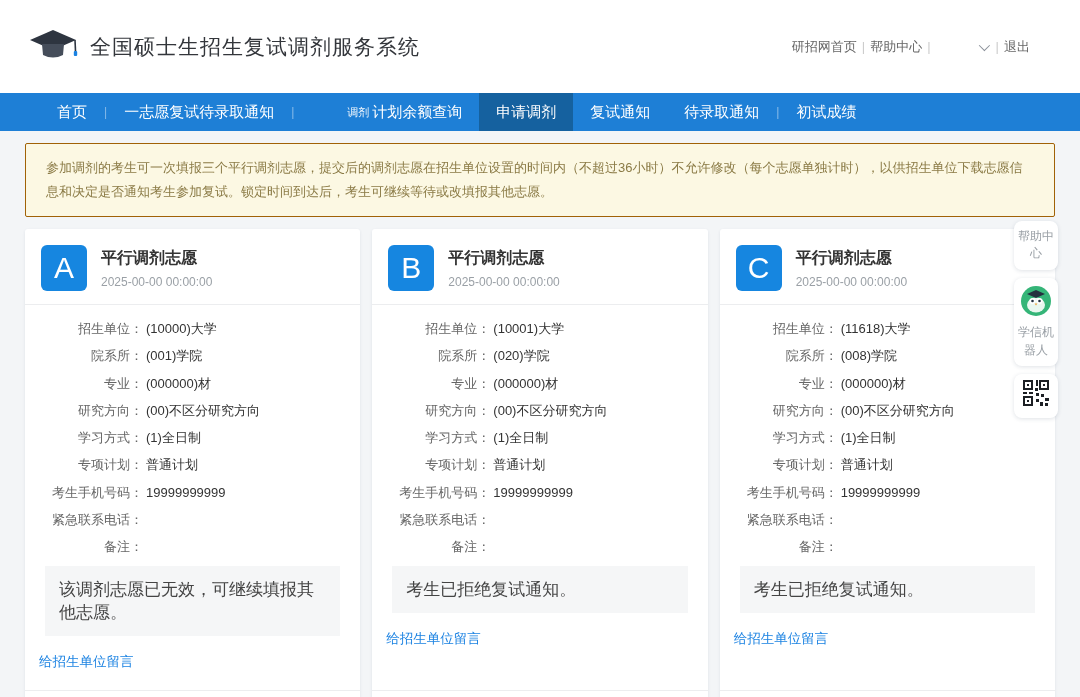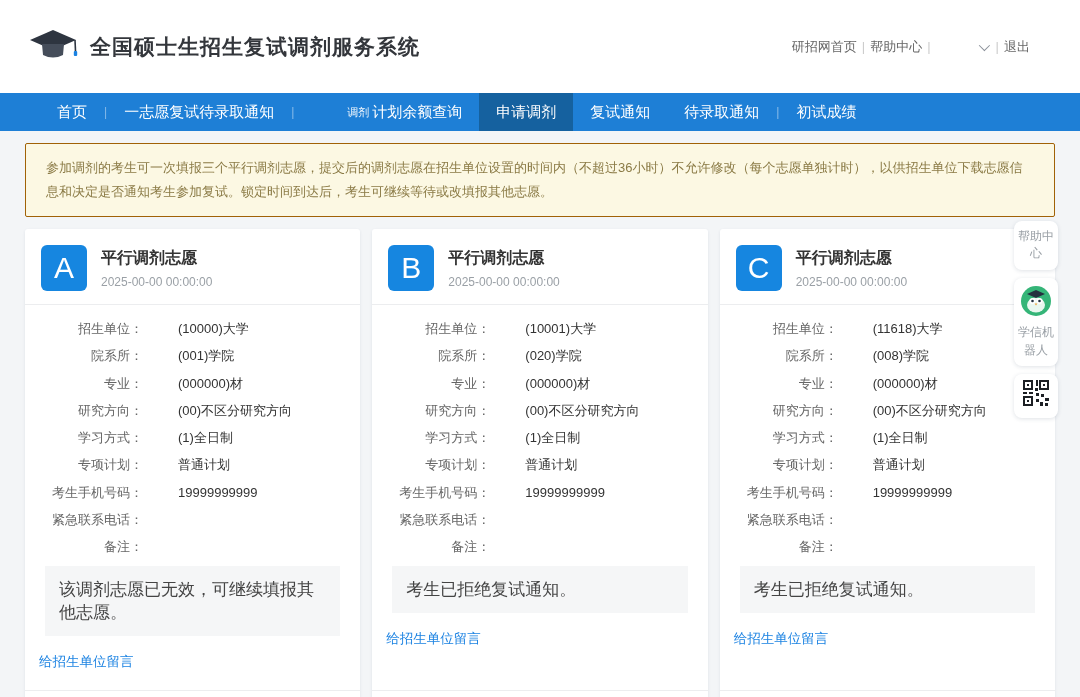--- a/index.html
+++ b/index.html
@@ -11,21 +11,21 @@
     overflow:hidden;
     color:#333;
   }
   
   .header {
     height:93px; background:#fff;
     display:flex; align-items:center; justify-content:space-between;
     padding:0 30px 0 30px;
   }
   .brand { display:flex; align-items:center; gap:12px; }
-  .brand-title { font-size:21px; font-weight:bold; color:#33363b; letter-spacing:1px; }
+  .brand-title { font-size:21px; font-weight:normal; color:#33363b; letter-spacing:1px; }
   .header-links { display:flex; align-items:center; gap:5px; font-size:13px; color:#666; padding-right:20px; }
   .header-links .sep { color:#ccc; }
   .header-links .hl { cursor:pointer; }
   .username { display:inline-block; min-width:34px; }
   .chevron {
     display:inline-block; width:8px; height:8px;
     border-right:1.5px solid #8a9099; border-bottom:1.5px solid #8a9099;
     transform:rotate(45deg) translateY(-2px); margin:0 4px;
   }
   
@@ -51,21 +51,21 @@
     display:flex; flex-direction:column;
   }
   .card-head { display:flex; gap:14px; padding:16px 16px 13px; border-bottom:1px solid #ecedef; }
   .letter-badge {
     width:46px; height:46px; background:#1686e0; border-radius:6px;
     color:#fff; font-size:30px; line-height:46px; text-align:center; flex:none;
   }
   .card-title { font-size:16px; font-weight:bold; color:#333; padding-top:3px; }
   .card-date { font-size:12px; color:#9aa0a6; margin-top:6px; }
   .card-body { padding:16px 14px 0; flex:1; }
-  .frow { display:flex; font-size:13px; margin-bottom:11px; line-height:1.25;gap:32px; }
+  .frow { display:flex; font-size:13px; margin-bottom:11px; line-height:1.25; }
   .flabel { width:104px; flex:none; text-align:right; color:#666; white-space:nowrap; }
   .fvalue { color:#333; margin-left:3px; }
   .status-box {
     background:#f5f6f7; margin:8px 6px 0; padding:12px 14px;
     font-size:17px; color:#444; min-height:40px;
   }
   .msg-link { text-align:left; padding:17px 0 19px; font-size:13.5px; color:#1b82e2; cursor:pointer; }
   .card-foot { border-top:1px solid #ecedef; text-align:center; padding:23px 0 27px; }
   .btn-edit {
     background:#1b82e2; color:#fff; border:none; border-radius:4px;

